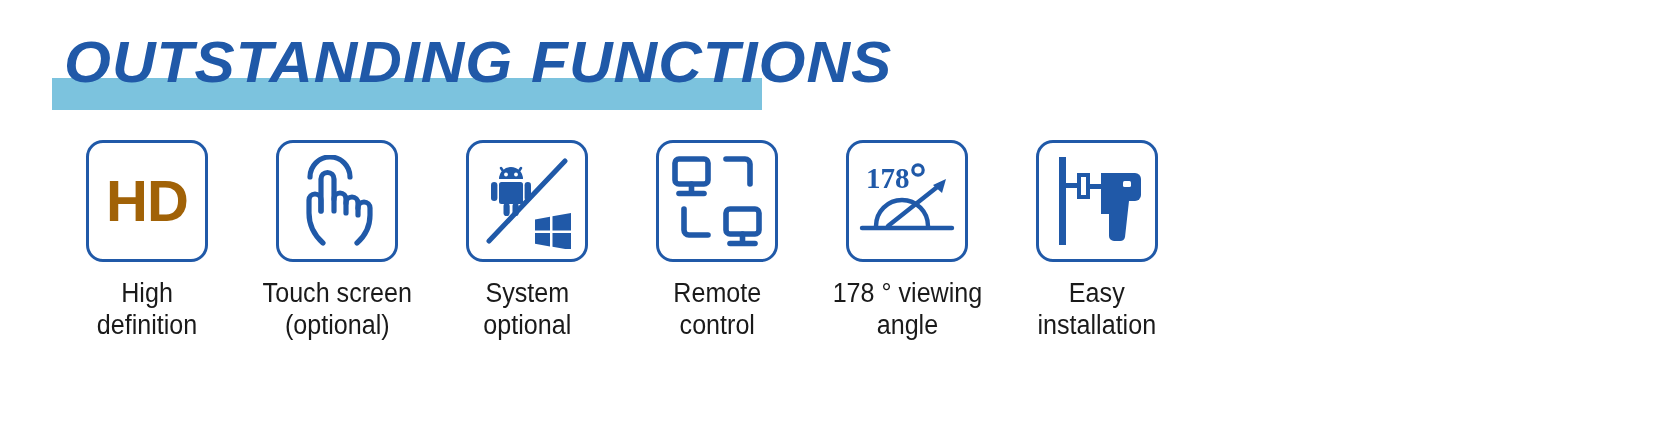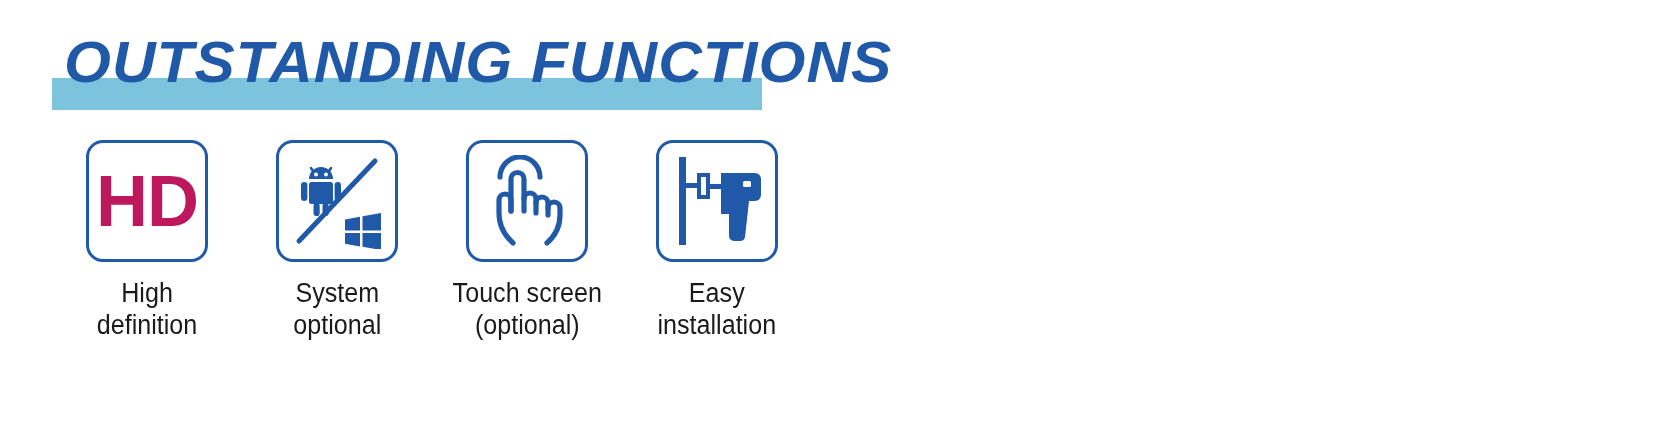--- a/index.html
+++ b/index.html
@@ -72,23 +72,23 @@
     display: flex;
     align-items: center;
     justify-content: center;
     background: #ffffff;
   }
   .icon-box svg {
     display: block;
   }
   .hd-text {
     font-family: "Liberation Sans", sans-serif;
-    font-size: 72px;
+    font-size: 58px;
     font-weight: bold;
-    color: #be185d;
+    color: #a16207;
     line-height: 1;
     letter-spacing: -1px;
   }
   .feature-label {
     margin-top: 16px;
     text-align: center;
     font-family: "Liberation Sans", sans-serif;
     font-size: 27px;
     color: #1a1a1a;
     line-height: 1.18;
@@ -106,20 +106,37 @@
 </div>
 
 <div id="features">
 
   <div class="feature">
     <div class="icon-box">
       <span class="hd-text">HD</span>
     </div>
     <div class="feature-label">High
 definition</div>
+  </div>
+
+  <div class="feature">
+    <div class="icon-box">
+      <svg width="86" height="92" viewBox="0 0 86 92">
+        <g fill="none" stroke="#2059a8" stroke-width="5.2" stroke-linecap="round" stroke-linejoin="round">
+          <path d="M16 22 A20 20 0 0 1 56 22"></path>
+          <path d="M29 88 C20 80 15 70 15 58 L15 45 A6 6 0 0 1 27 45 L27 56"></path>
+          <path d="M27 56 L27 24 A6.5 6.5 0 0 1 40 24 L40 56"></path>
+          <path d="M40 44 A6 6 0 0 1 52 44 L52 58"></path>
+          <path d="M52 48 A6 6 0 0 1 64 48 L64 60"></path>
+          <path d="M64 53 A6 6 0 0 1 76 53 L76 60 C76 72 71 81 63 88"></path>
+        </g>
+      </svg>
+    </div>
+    <div class="feature-label">Touch screen
+(optional)</div>
   </div>
 
   <div class="feature">
     <div class="icon-box">
       <svg width="96" height="96" viewBox="0 0 96 96">
 
         <line x1="10" y1="88" x2="86" y2="8" stroke="#2059a8" stroke-width="5" stroke-linecap="round"></line>
 
         <g fill="#2059a8">
           <path d="M22 15 L26 21" stroke="#2059a8" stroke-width="2.6" stroke-linecap="round"></path>
@@ -139,40 +156,60 @@
           <path d="M73.5 63.3 L92 60 L92 77.5 L73.5 77.5 Z"></path>
           <path d="M56 80 L71 80 L71 93.4 L56 90.8 Z"></path>
           <path d="M73.5 80 L92 80 L92 97 L73.5 93.8 Z"></path>
         </g>
       </svg>
     </div>
     <div class="feature-label">System
 optional</div>
   </div>
 
-  <div class="feature">
-    <div class="icon-box">
-      <svg width="86" height="92" viewBox="0 0 86 92">
-        <g fill="none" stroke="#2059a8" stroke-width="5.2" stroke-linecap="round" stroke-linejoin="round">
-          <path d="M16 22 A20 20 0 0 1 56 22"></path>
-          <path d="M29 88 C20 80 15 70 15 58 L15 45 A6 6 0 0 1 27 45 L27 56"></path>
-          <path d="M27 56 L27 24 A6.5 6.5 0 0 1 40 24 L40 56"></path>
-          <path d="M40 44 A6 6 0 0 1 52 44 L52 58"></path>
-          <path d="M52 48 A6 6 0 0 1 64 48 L64 60"></path>
-          <path d="M64 53 A6 6 0 0 1 76 53 L76 60 C76 72 71 81 63 88"></path>
-        </g>
-      </svg>
-    </div>
-    <div class="feature-label">Touch screen
-(optional)</div>
-  </div>
-
-
-
-
+
+
+  <div class="feature">
+    <div class="icon-box">
+      <svg width="94" height="94" viewBox="0 0 94 94">
+        <g fill="none" stroke="#2059a8" stroke-width="5.6" stroke-linejoin="round" stroke-linecap="round">
+
+          <rect x="5" y="5" width="33" height="25" rx="4"></rect>
+          <line x1="21.5" y1="30" x2="21.5" y2="39"></line>
+          <line x1="9" y1="39.5" x2="34" y2="39.5"></line>
+
+          <rect x="56" y="55" width="33" height="25" rx="4"></rect>
+          <line x1="72.5" y1="80" x2="72.5" y2="89"></line>
+          <line x1="60" y1="89.5" x2="85" y2="89.5"></line>
+
+          <path d="M56 5 L75 5 A5 5 0 0 1 80 10 L80 30"></path>
+          <path d="M14 55 L14 76 A5 5 0 0 0 19 81 L38 81"></path>
+        </g>
+      </svg>
+    </div>
+    <div class="feature-label">Remote
+control</div>
+  </div>
+
+  <div class="feature">
+    <div class="icon-box">
+      <svg width="98" height="82" viewBox="0 0 98 82">
+        <text x="8" y="28" font-family="Liberation Serif, serif" font-size="29" font-weight="bold" fill="#2059a8">178</text>
+        <circle cx="60" cy="10" r="5.2" fill="none" stroke="#2059a8" stroke-width="3.2"></circle>
+        <g fill="none" stroke="#2059a8" stroke-width="4.4" stroke-linecap="round">
+          <path d="M18 66 A26 26 0 0 1 70 66"></path>
+          <line x1="4" y1="68" x2="94" y2="68"></line>
+          <line x1="30" y1="66" x2="83" y2="24"></line>
+        </g>
+        <path d="M88 19 L84 33 L75 25 Z" fill="#2059a8"></path>
+      </svg>
+    </div>
+    <div class="feature-label">178 ° viewing
+angle</div>
+  </div>
 
   <div class="feature">
     <div class="icon-box">
       <svg width="96" height="92" viewBox="0 0 96 92">
 
         <rect x="10" y="2" width="7" height="88" fill="#2059a8"></rect>
 
         <rect x="17" y="28" width="13" height="5" fill="#2059a8"></rect>
         <rect x="30" y="20" width="9" height="22" fill="none" stroke="#2059a8" stroke-width="4"></rect>
 

